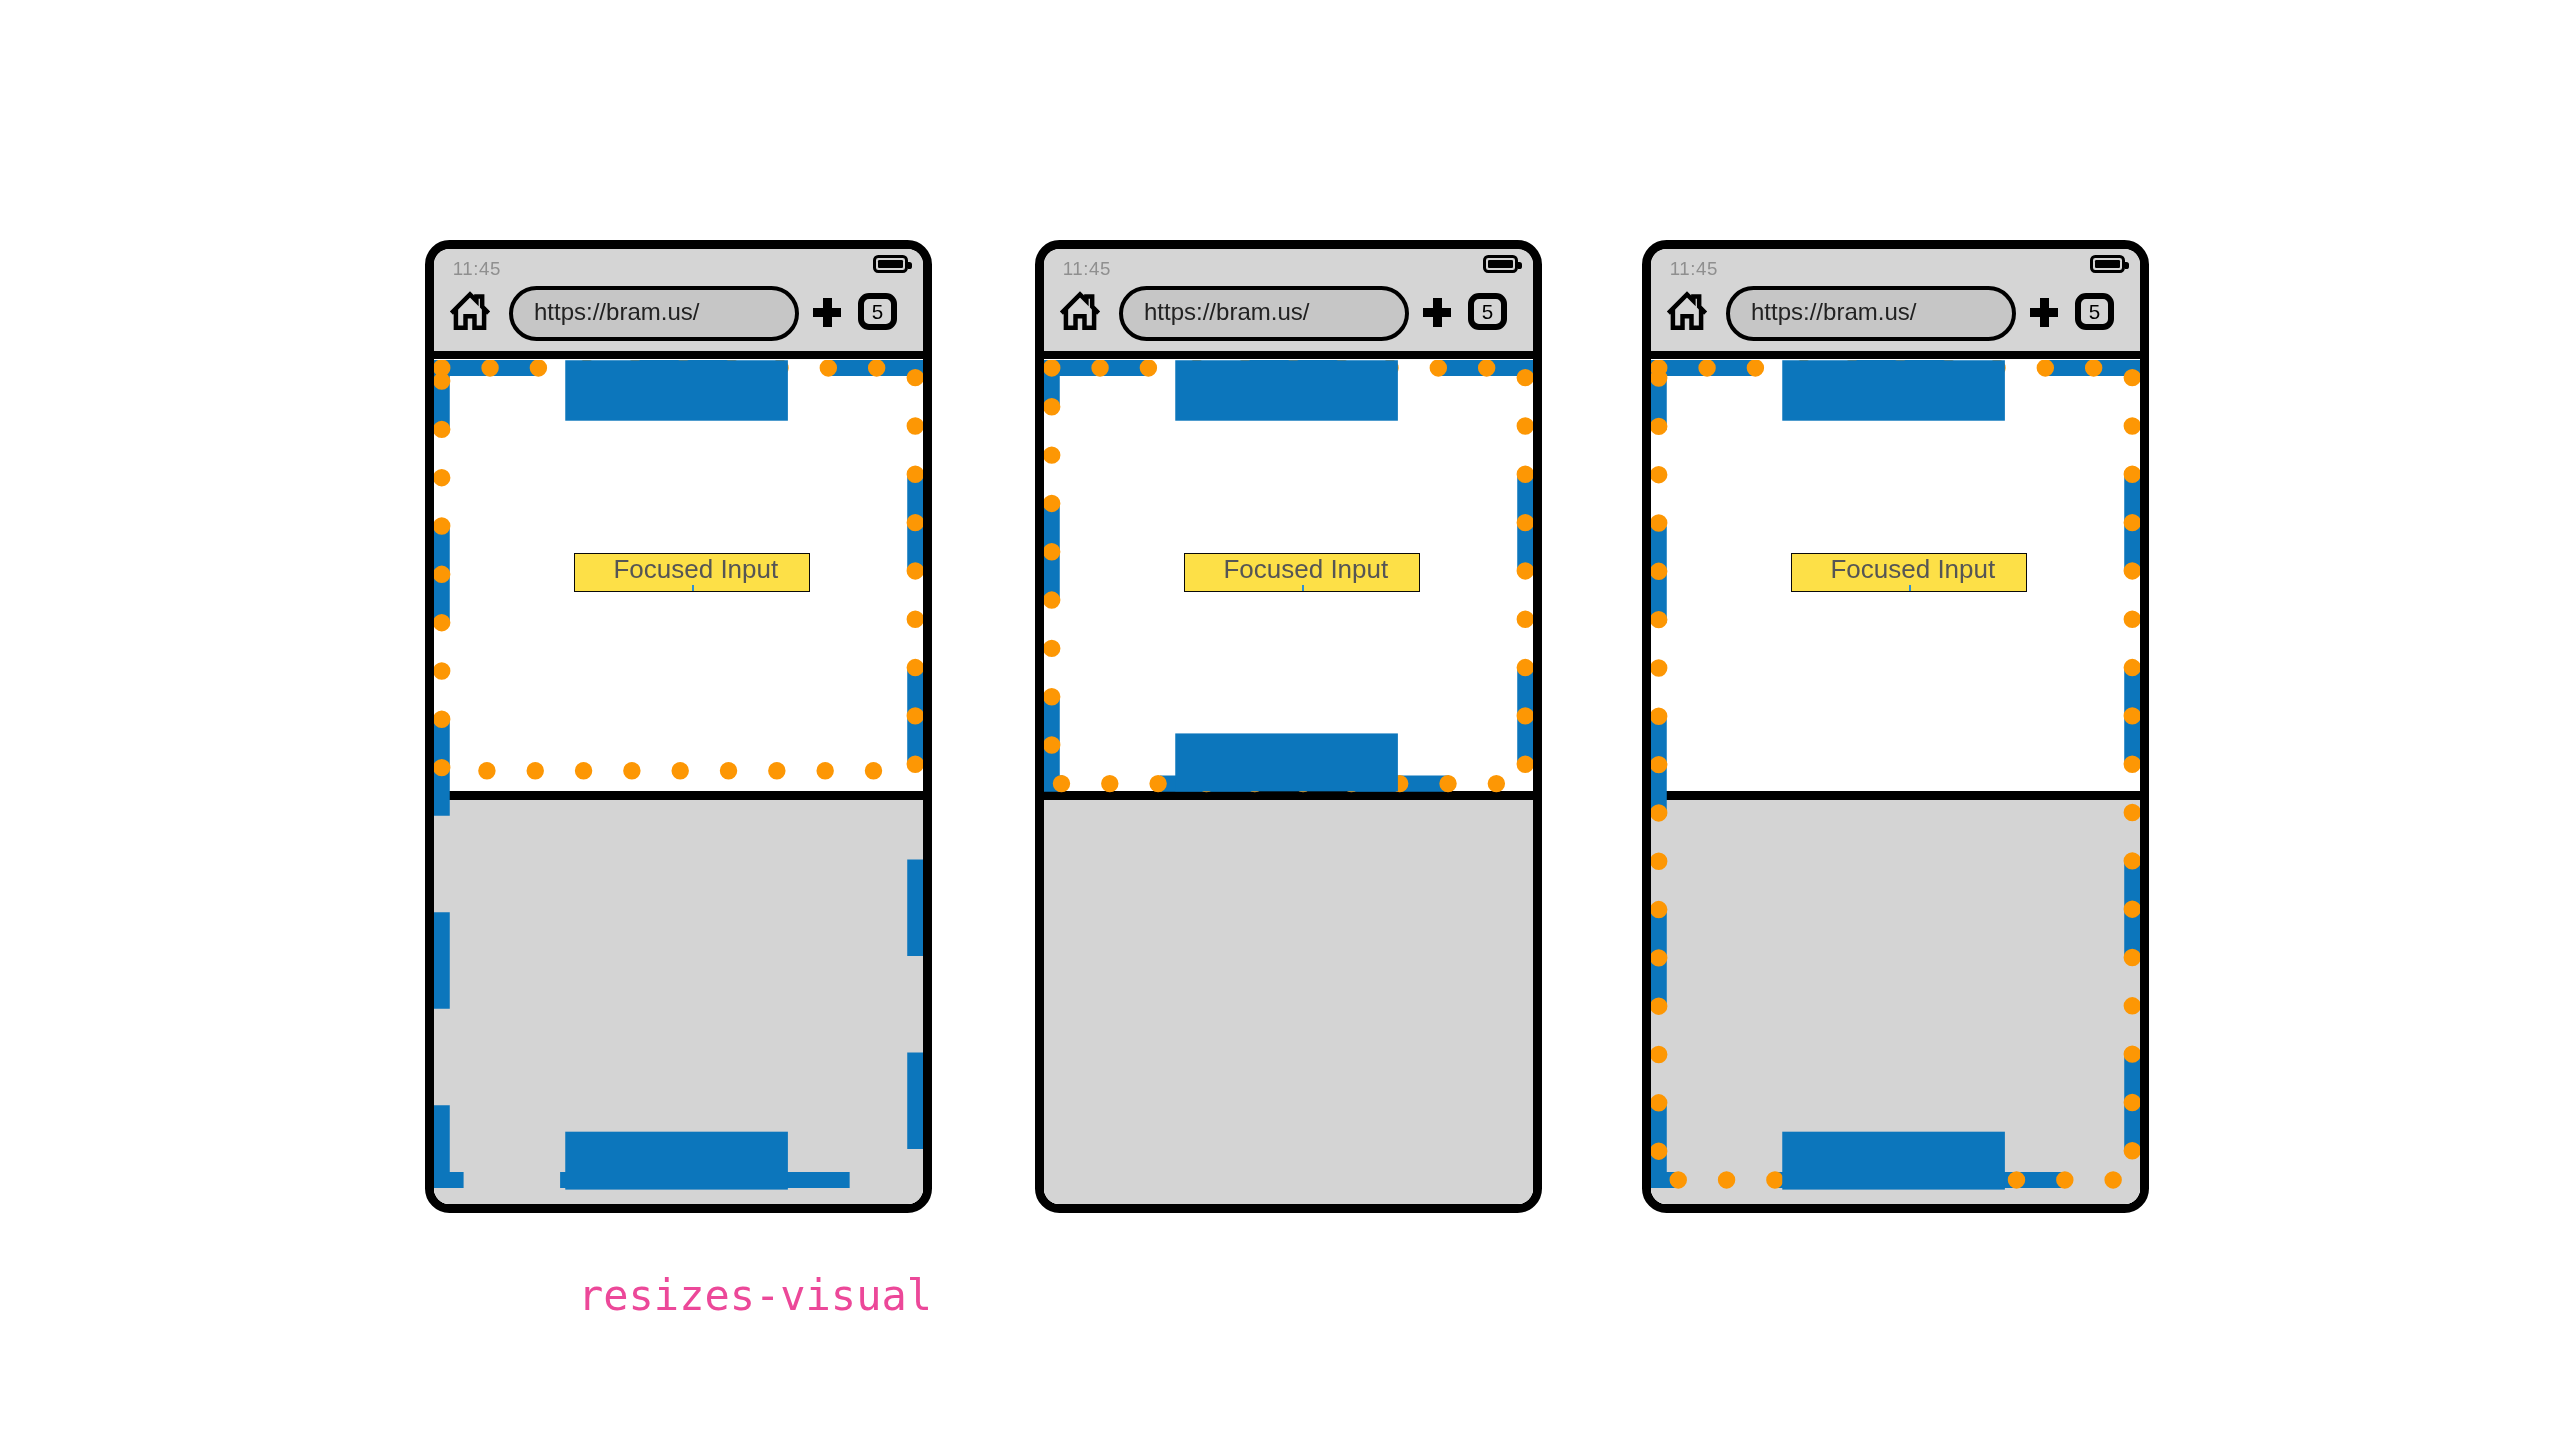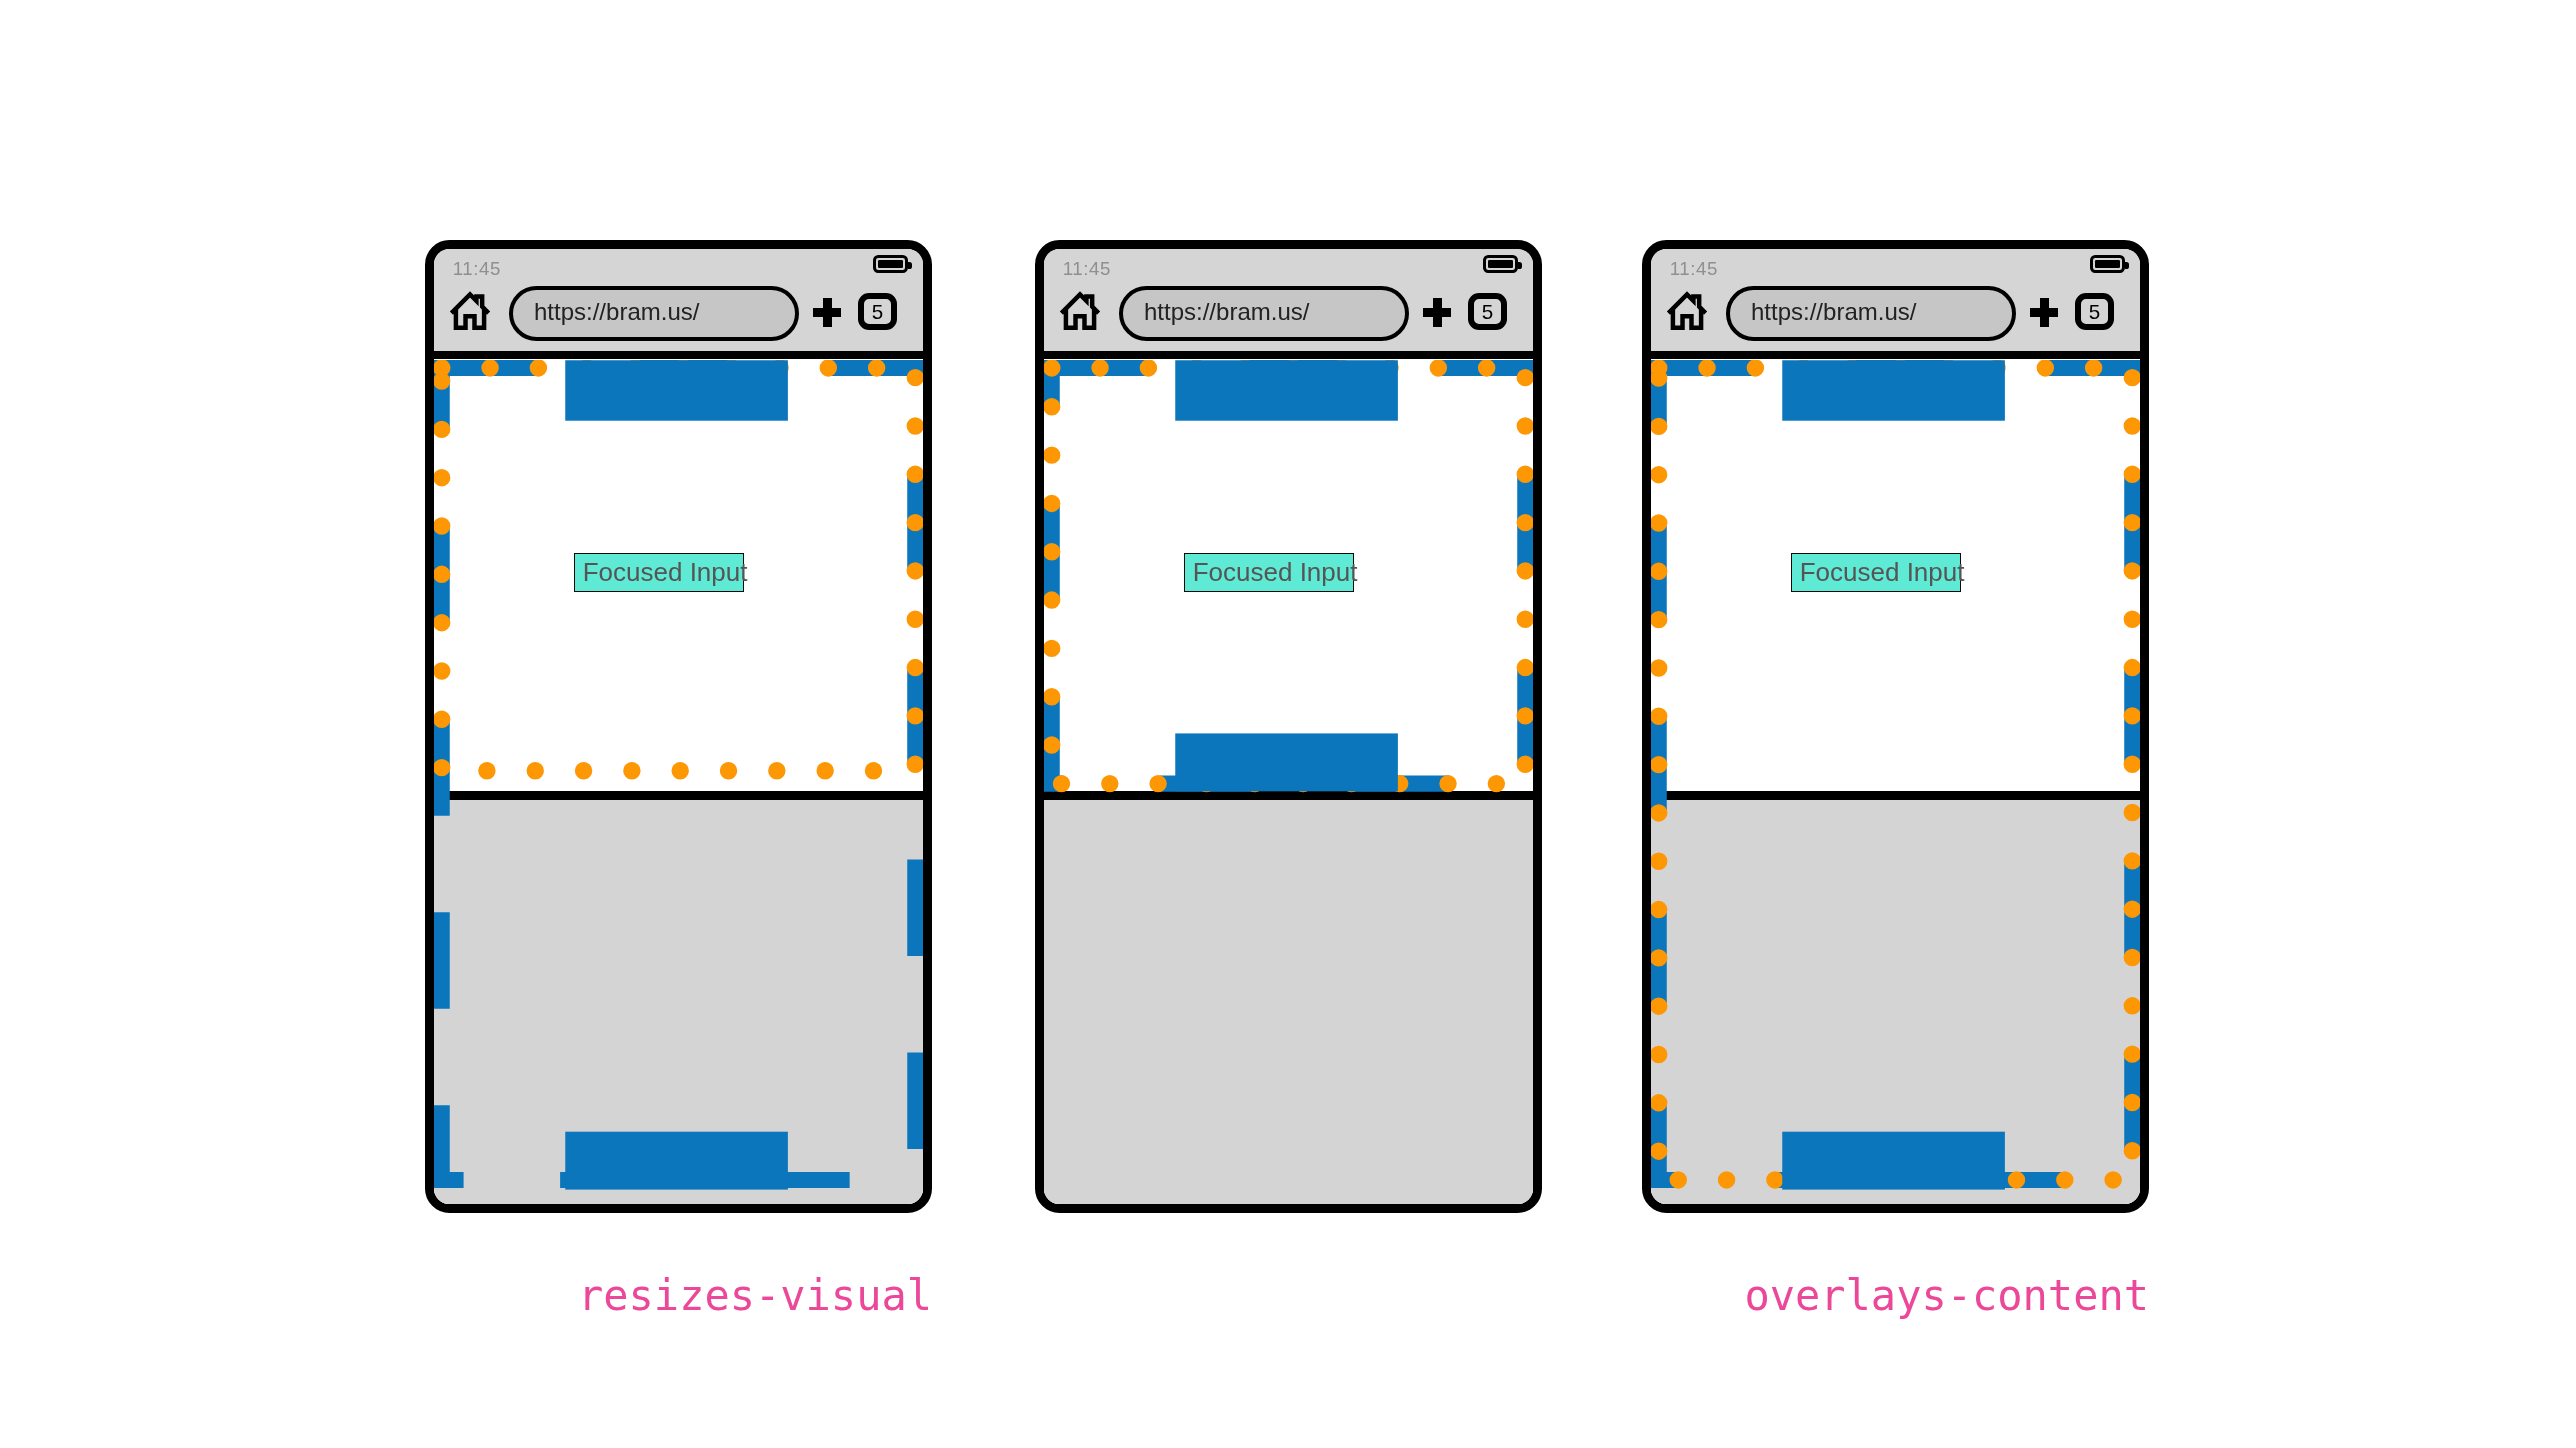--- a/index.html
+++ b/index.html
@@ -42,23 +42,23 @@
   .tabbox span { font-size:20.6px; color:#000; }
 
   .separator { position:absolute; top:102px; left:0; width:489px; height:8.4px; background:#000; }
 
   
   .content { position:absolute; top:111px; left:0; width:489px; height:844px; background:#fff; }
   .keyboard { position:absolute; top:431px; left:0; width:489px; height:413px;
               background:#d4d4d4; border-top:9.7px solid #000; box-sizing:border-box; }
   svg.deco { position:absolute; top:0; left:0; }
 
-  .finput { position:absolute; left:140px; top:193px; width:170px; height:39px;
-            background:#5eead4; border:1.9px solid #0a0a0a; box-sizing:border-box;
-            display:flex; align-items:center; }
+  .finput { position:absolute; left:140px; top:193px; width:236px; height:39px;
+            background:#fde047; border:1.9px solid #0a0a0a; box-sizing:border-box;
+            display:flex; align-items:center;flex-direction:column; }
   .finput .txt { padding-left:7.7px; font-size:26px; color:#555; white-space:nowrap; }
   .caret { display:inline-block; width:2.6px; height:27px; background:#2e8fd6; margin-left:1.9px; }
 
   .mode-label { position:absolute; left:0; top:1031px; width:507px;
                 text-align:right; font-family:"DejaVu Sans Mono", monospace;
                 font-size:42px; color:#ec4899; white-space:nowrap; }
 </style>
 </head>
 <body>
 
@@ -175,16 +175,15 @@
             <rect x="12" y="12" width="736" height="1262" fill="none" stroke="#FD9704" stroke-width="27" stroke-dasharray="0.1 75" stroke-linecap="round"></rect>
             <rect x="204" y="0" width="346" height="94" fill="#0C76BC"></rect>
             <rect x="204" y="1199" width="346" height="90" fill="#0C76BC"></rect>
           </svg>
         <div class="finput">
           <span class="txt">Focused Input</span>
           <span class="caret"></span>
         </div>
       </div>
     </div>
-    <div class="mode-label">overlays-content</div>
   </div>
 </div>
 
 
 </body></html>

